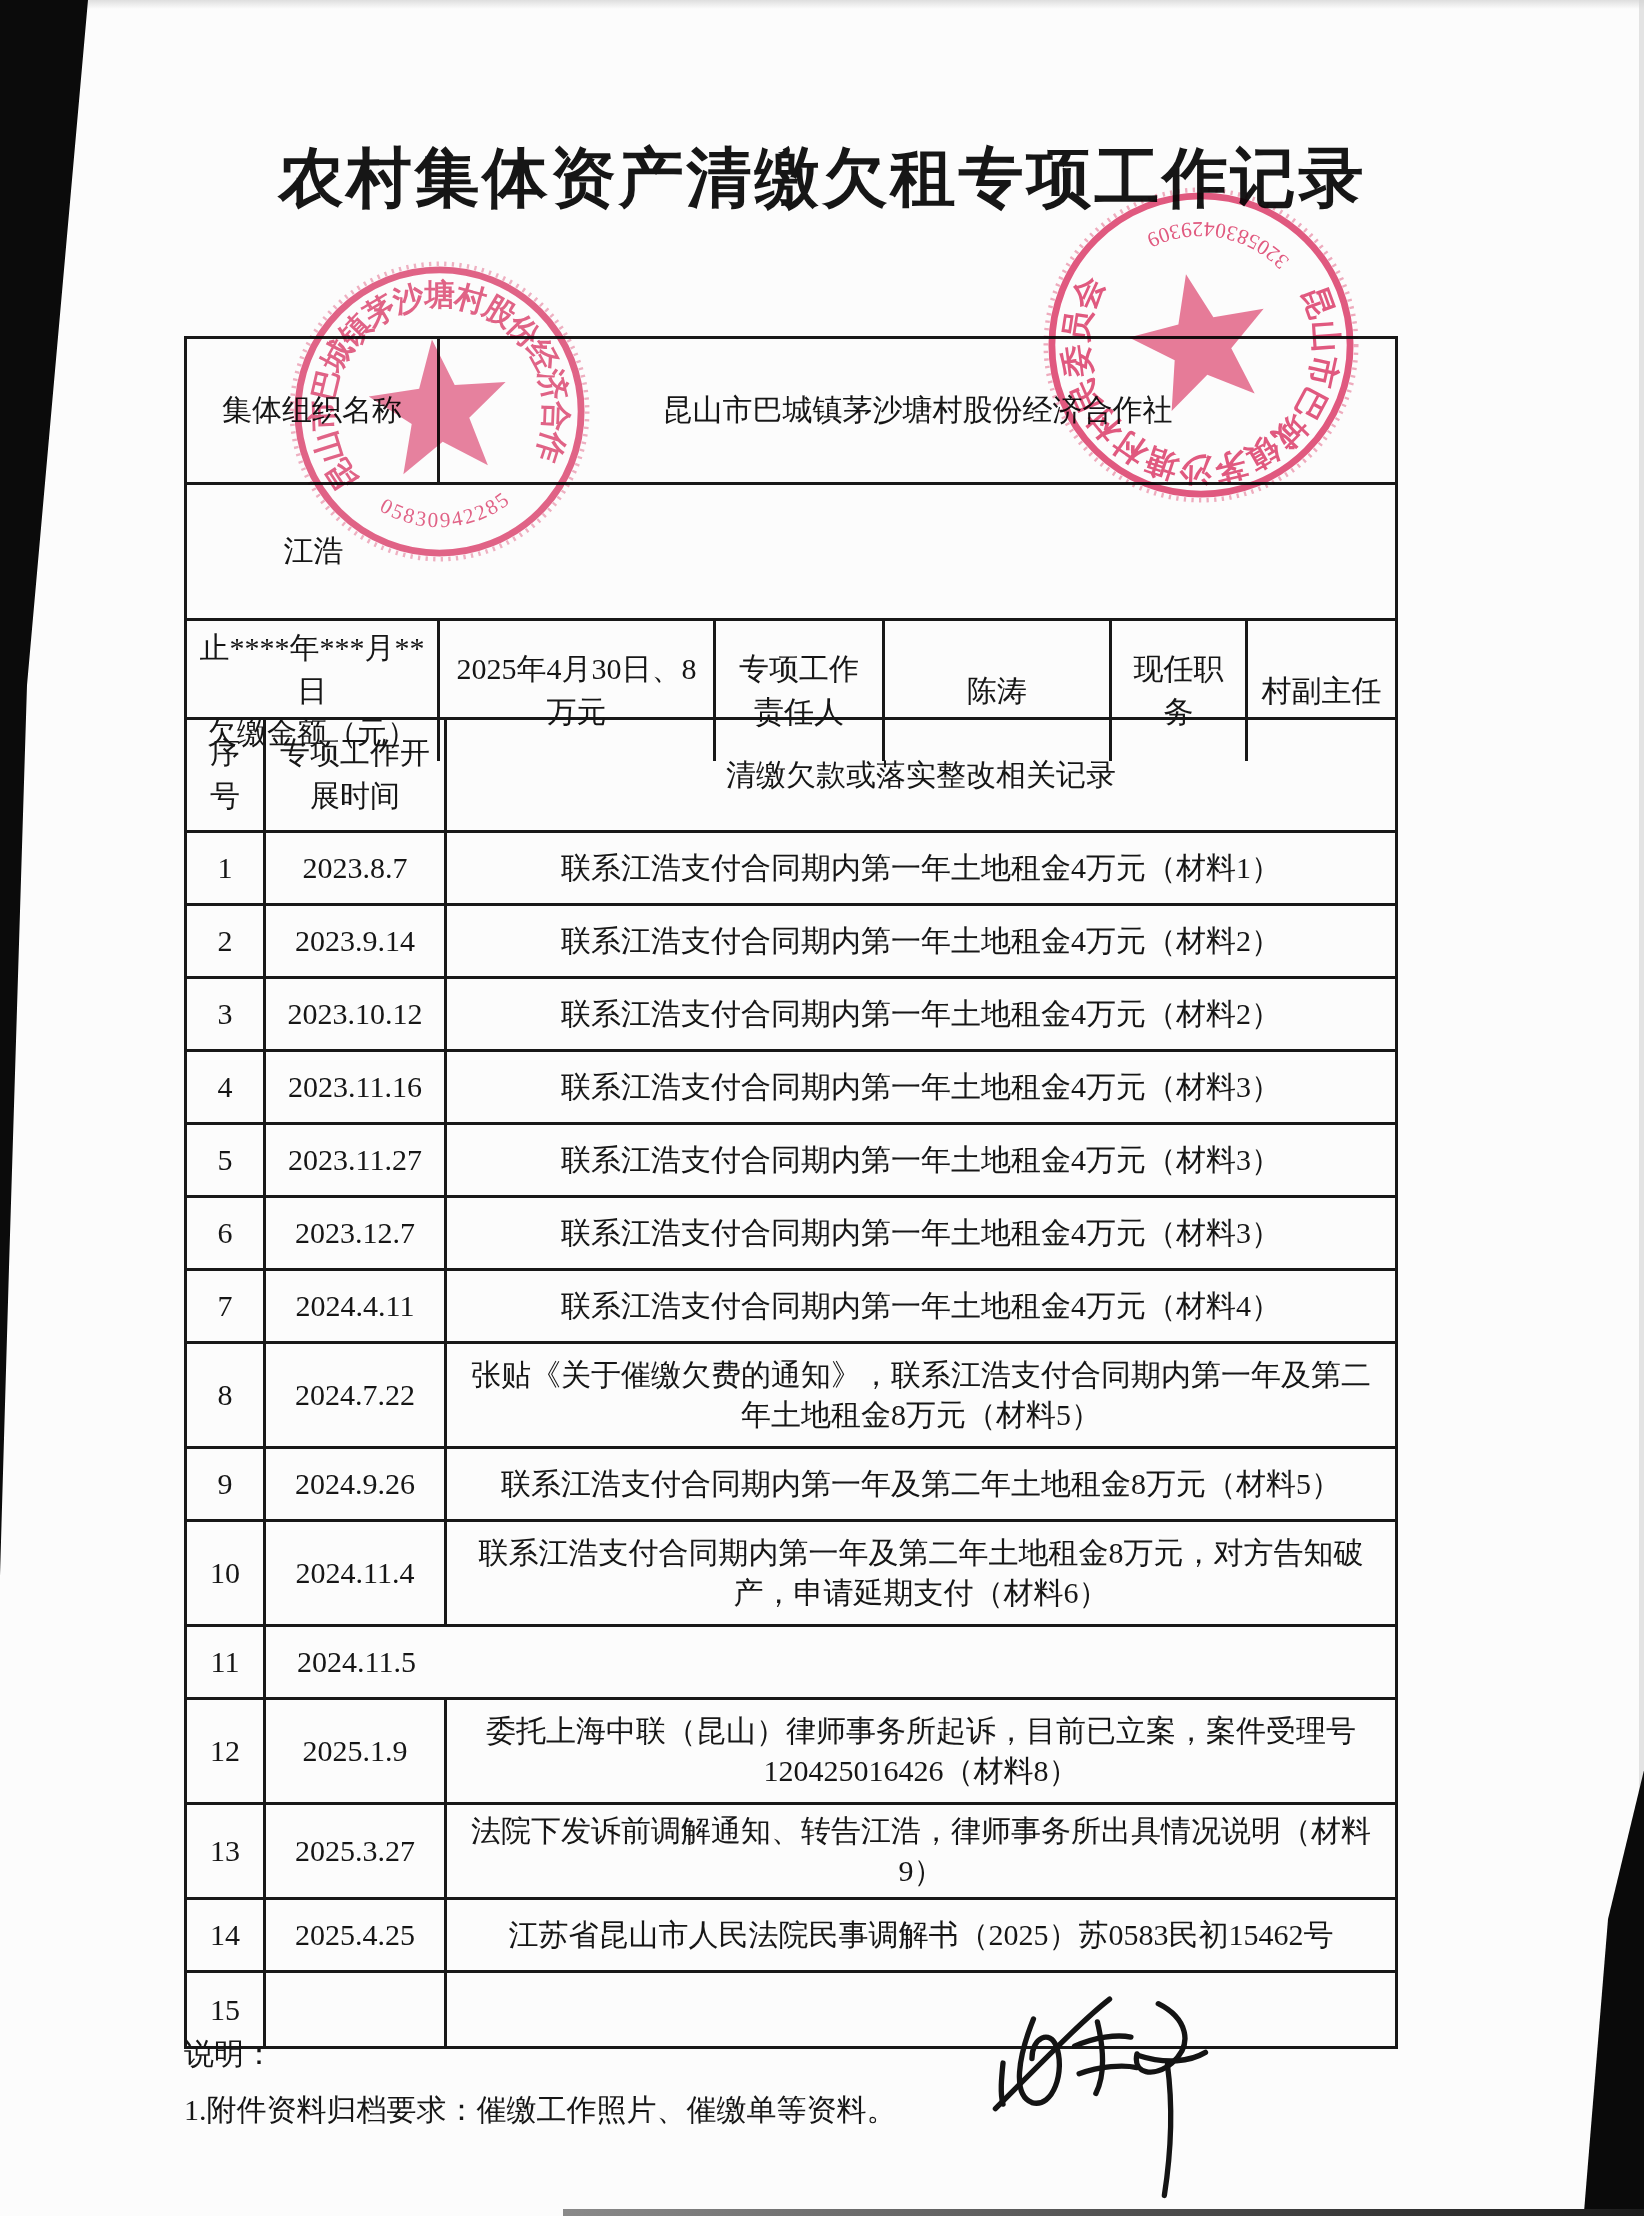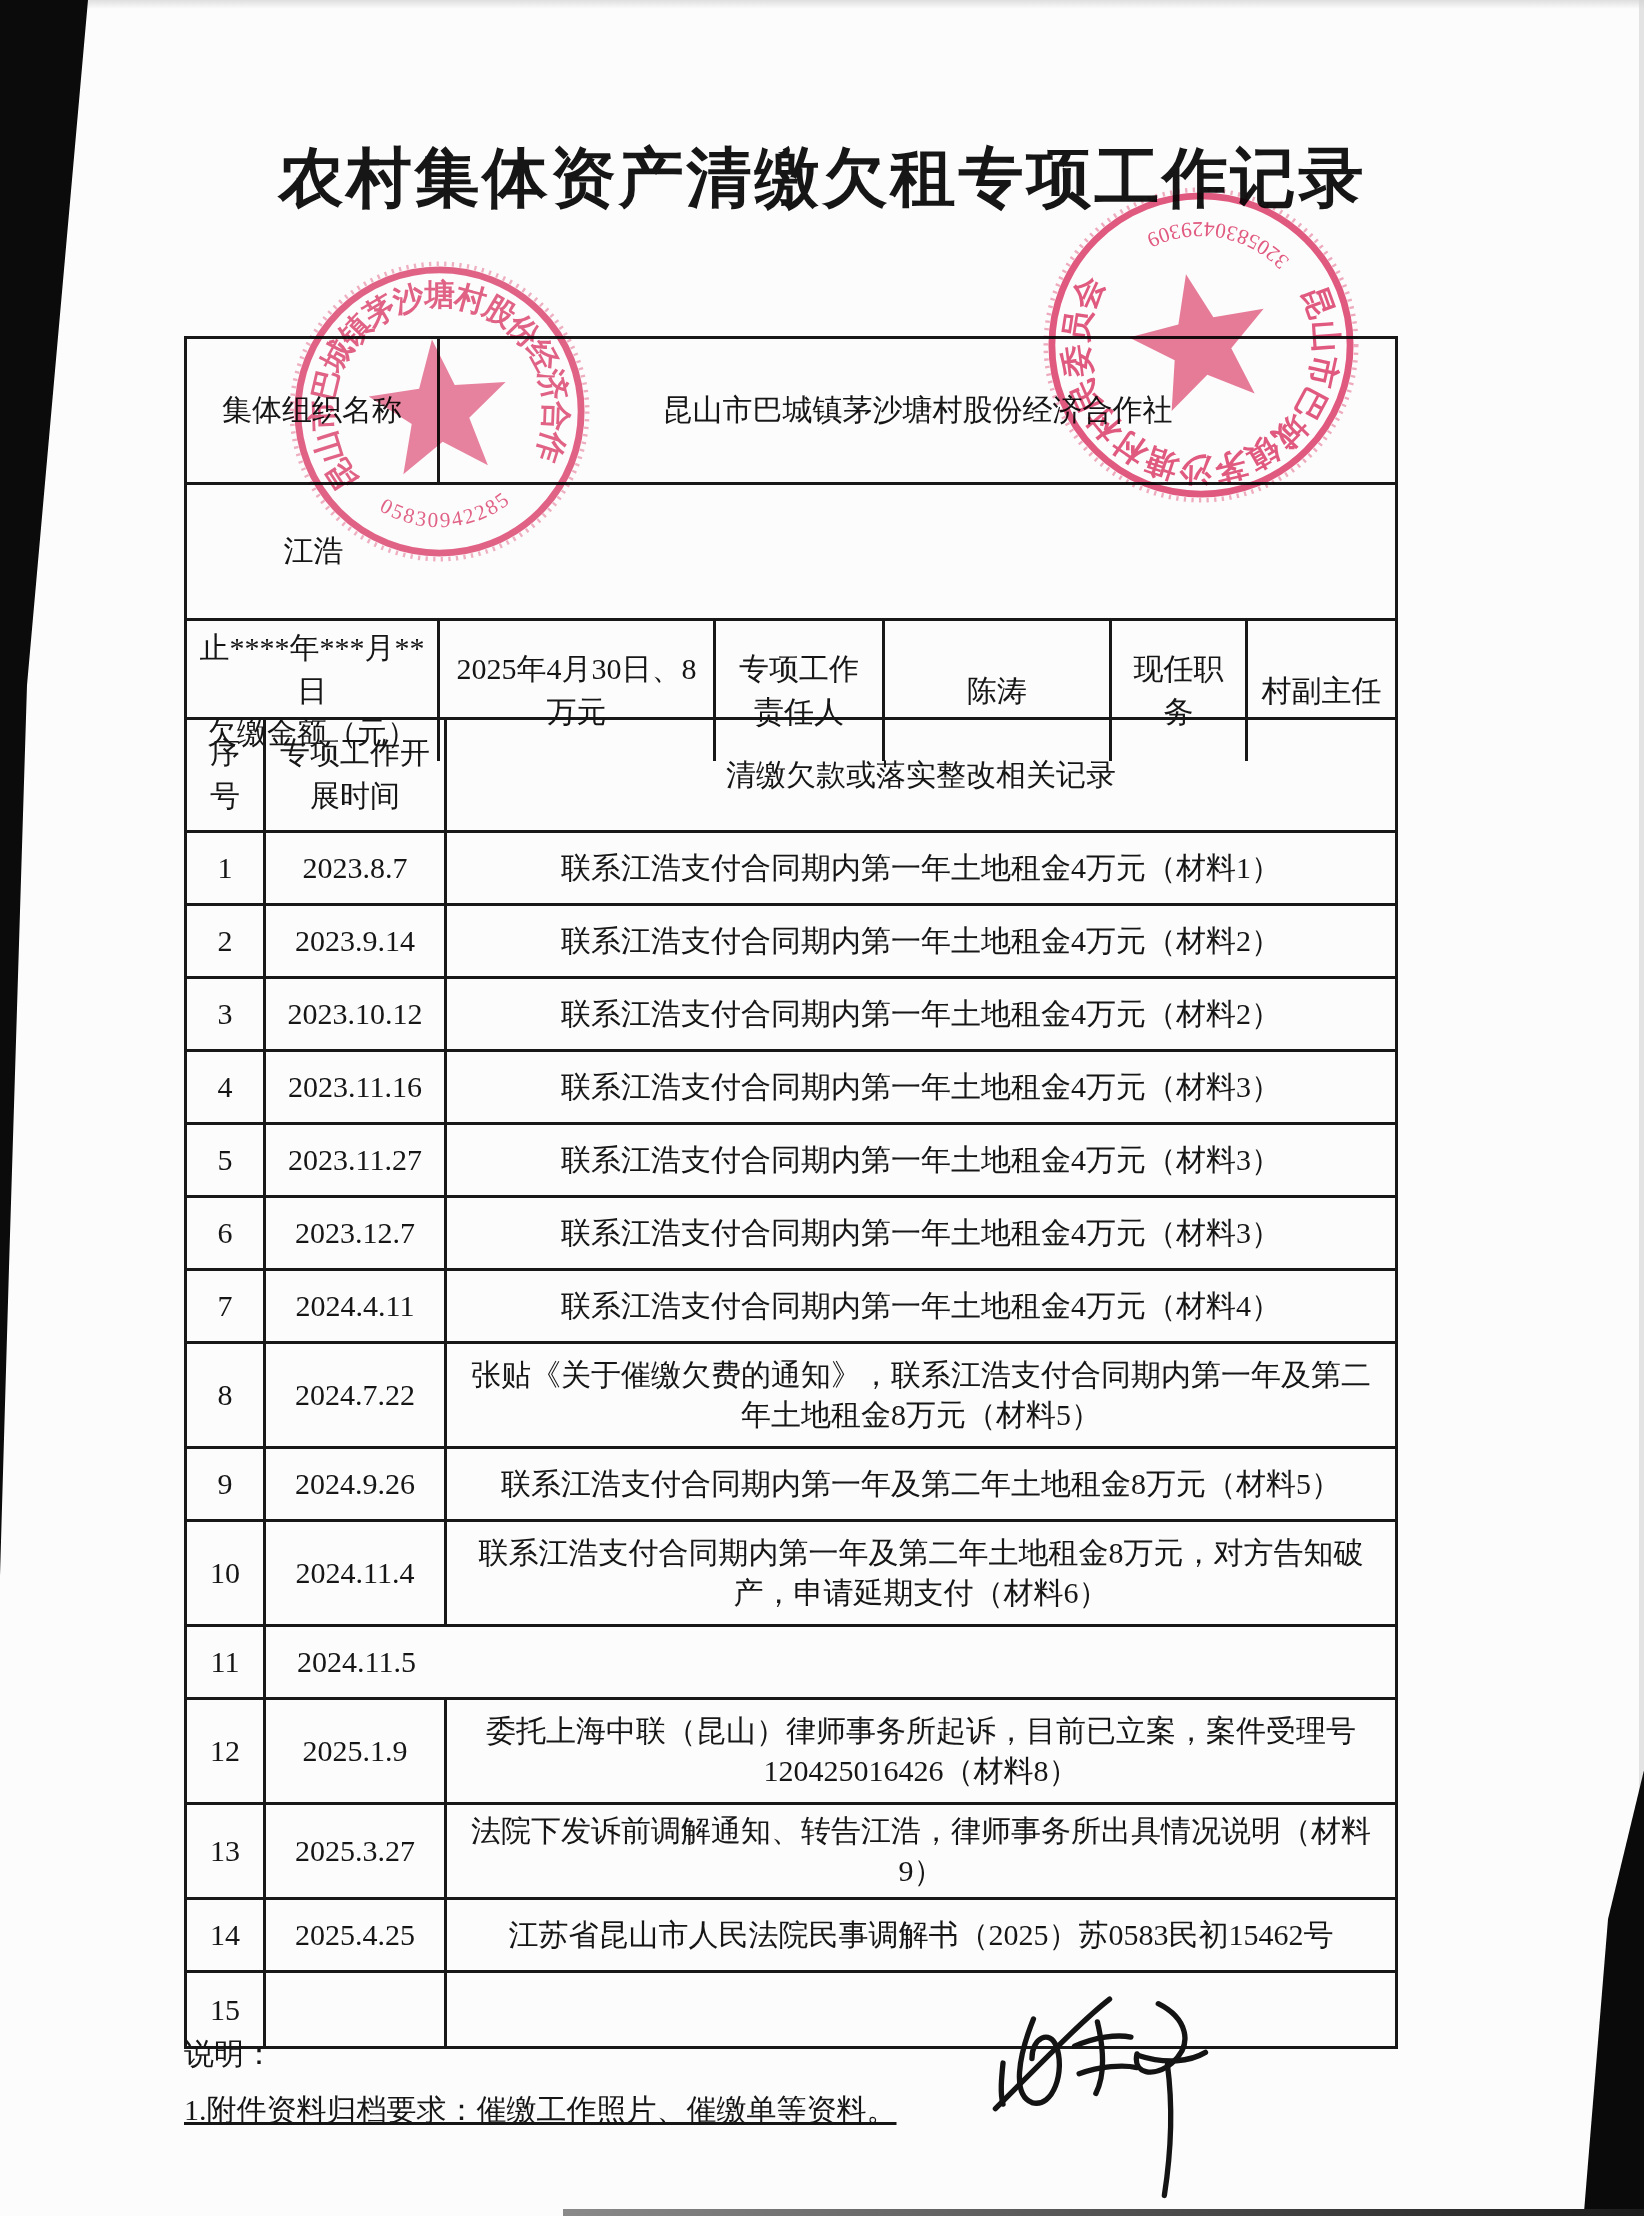--- a/index.html
+++ b/index.html
@@ -17,21 +17,21 @@
         white-space:pre-line;padding:6px 10.7px;}
   .cell:last-child{border-right:none;}
   .rowA{grid-template-columns:253px 1fr;height:146px;}
   .rowB{grid-template-columns:253px 1fr;height:136px;}
   .rowC{grid-template-columns:253px 276px 169px 227px 136px 1fr;height:99px;}
   .rowH{grid-template-columns:79px 181px 1fr;height:113px;}
   .rec{grid-template-columns:79px 181px 1fr;min-height:73px;}
   .rec .cell{font-size:30px;line-height:1.34;}
   
   .notes{position:absolute;left:184px;top:2031px;font-size:30px;line-height:1.5;}
-  .notes .n-item{margin-top:10.7px;text-decoration:underline;}
+  .notes .n-item{margin-top:10.7px;}
   
   .stamp{position:absolute;mix-blend-mode:multiply;opacity:.88;}
   .stamp svg{display:block;}
   
   .signature{position:absolute;left:968px;top:1973px;}
   
   .art{position:absolute;pointer-events:none;}
   .edge-left{left:0;top:0;width:99px;height:1713px;background:#0b0b0b;
       clip-path:polygon(0 0,88px 0,27px 40%,9px 74%,0 92%);}
   .edge-top{left:0;top:0;width:1645px;height:9px;

